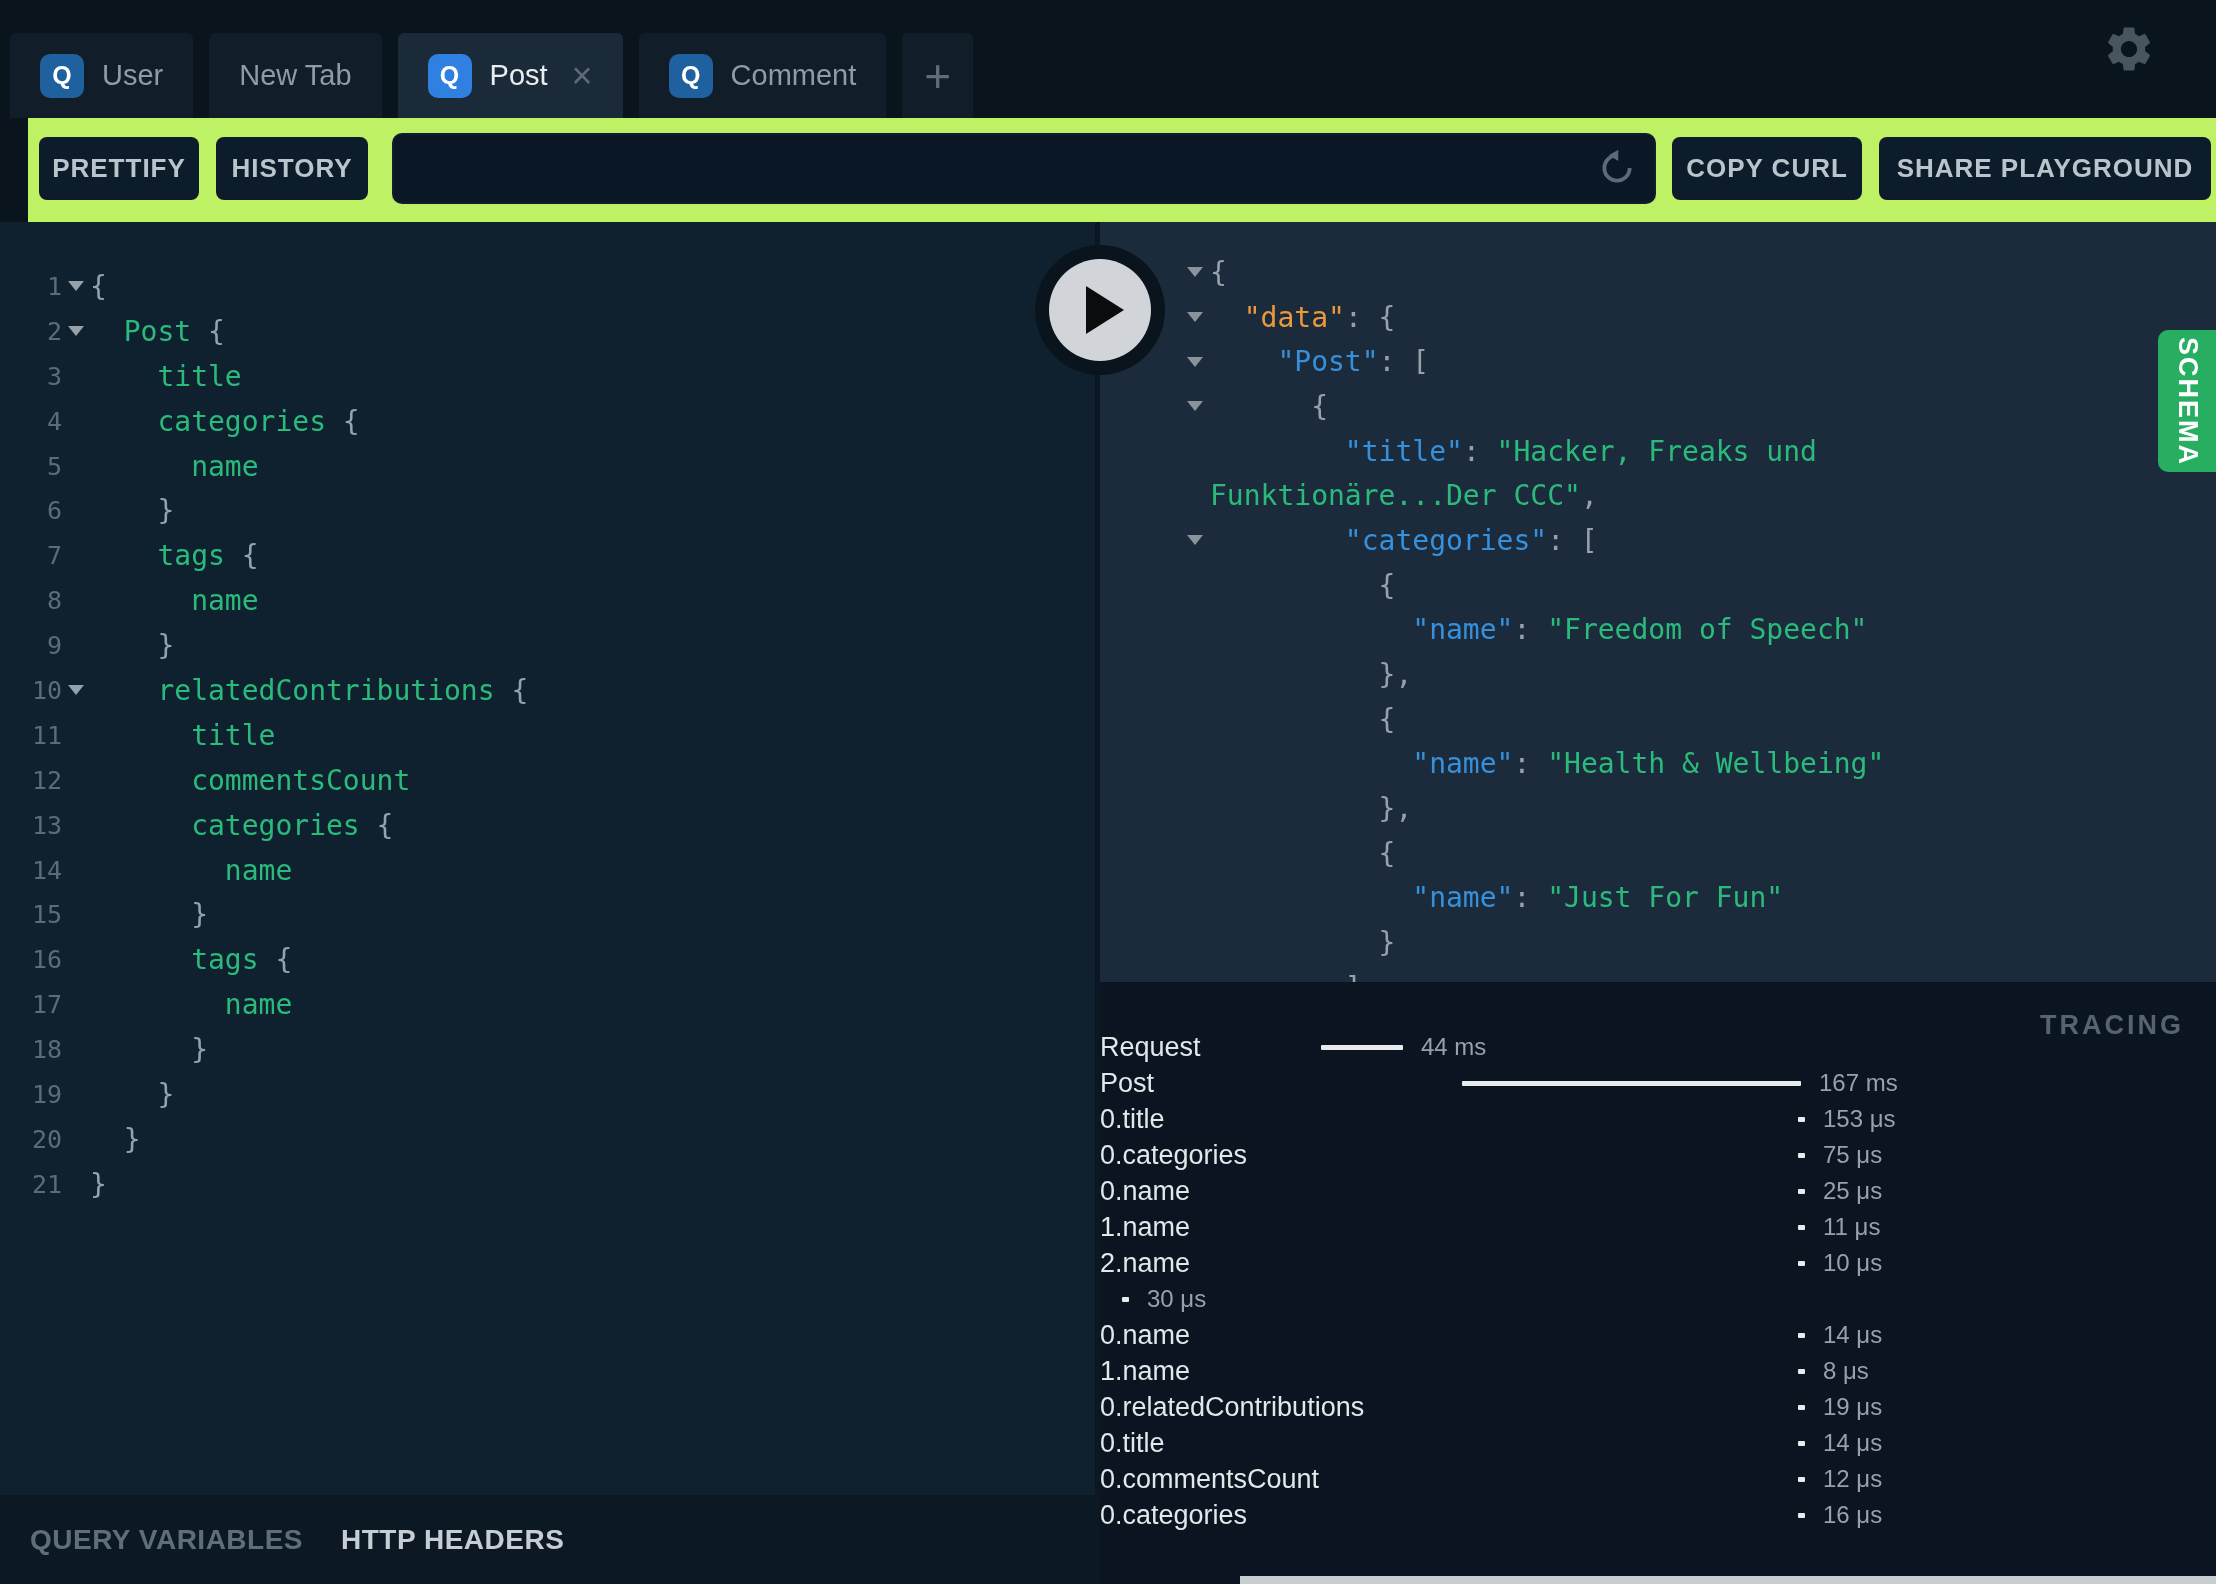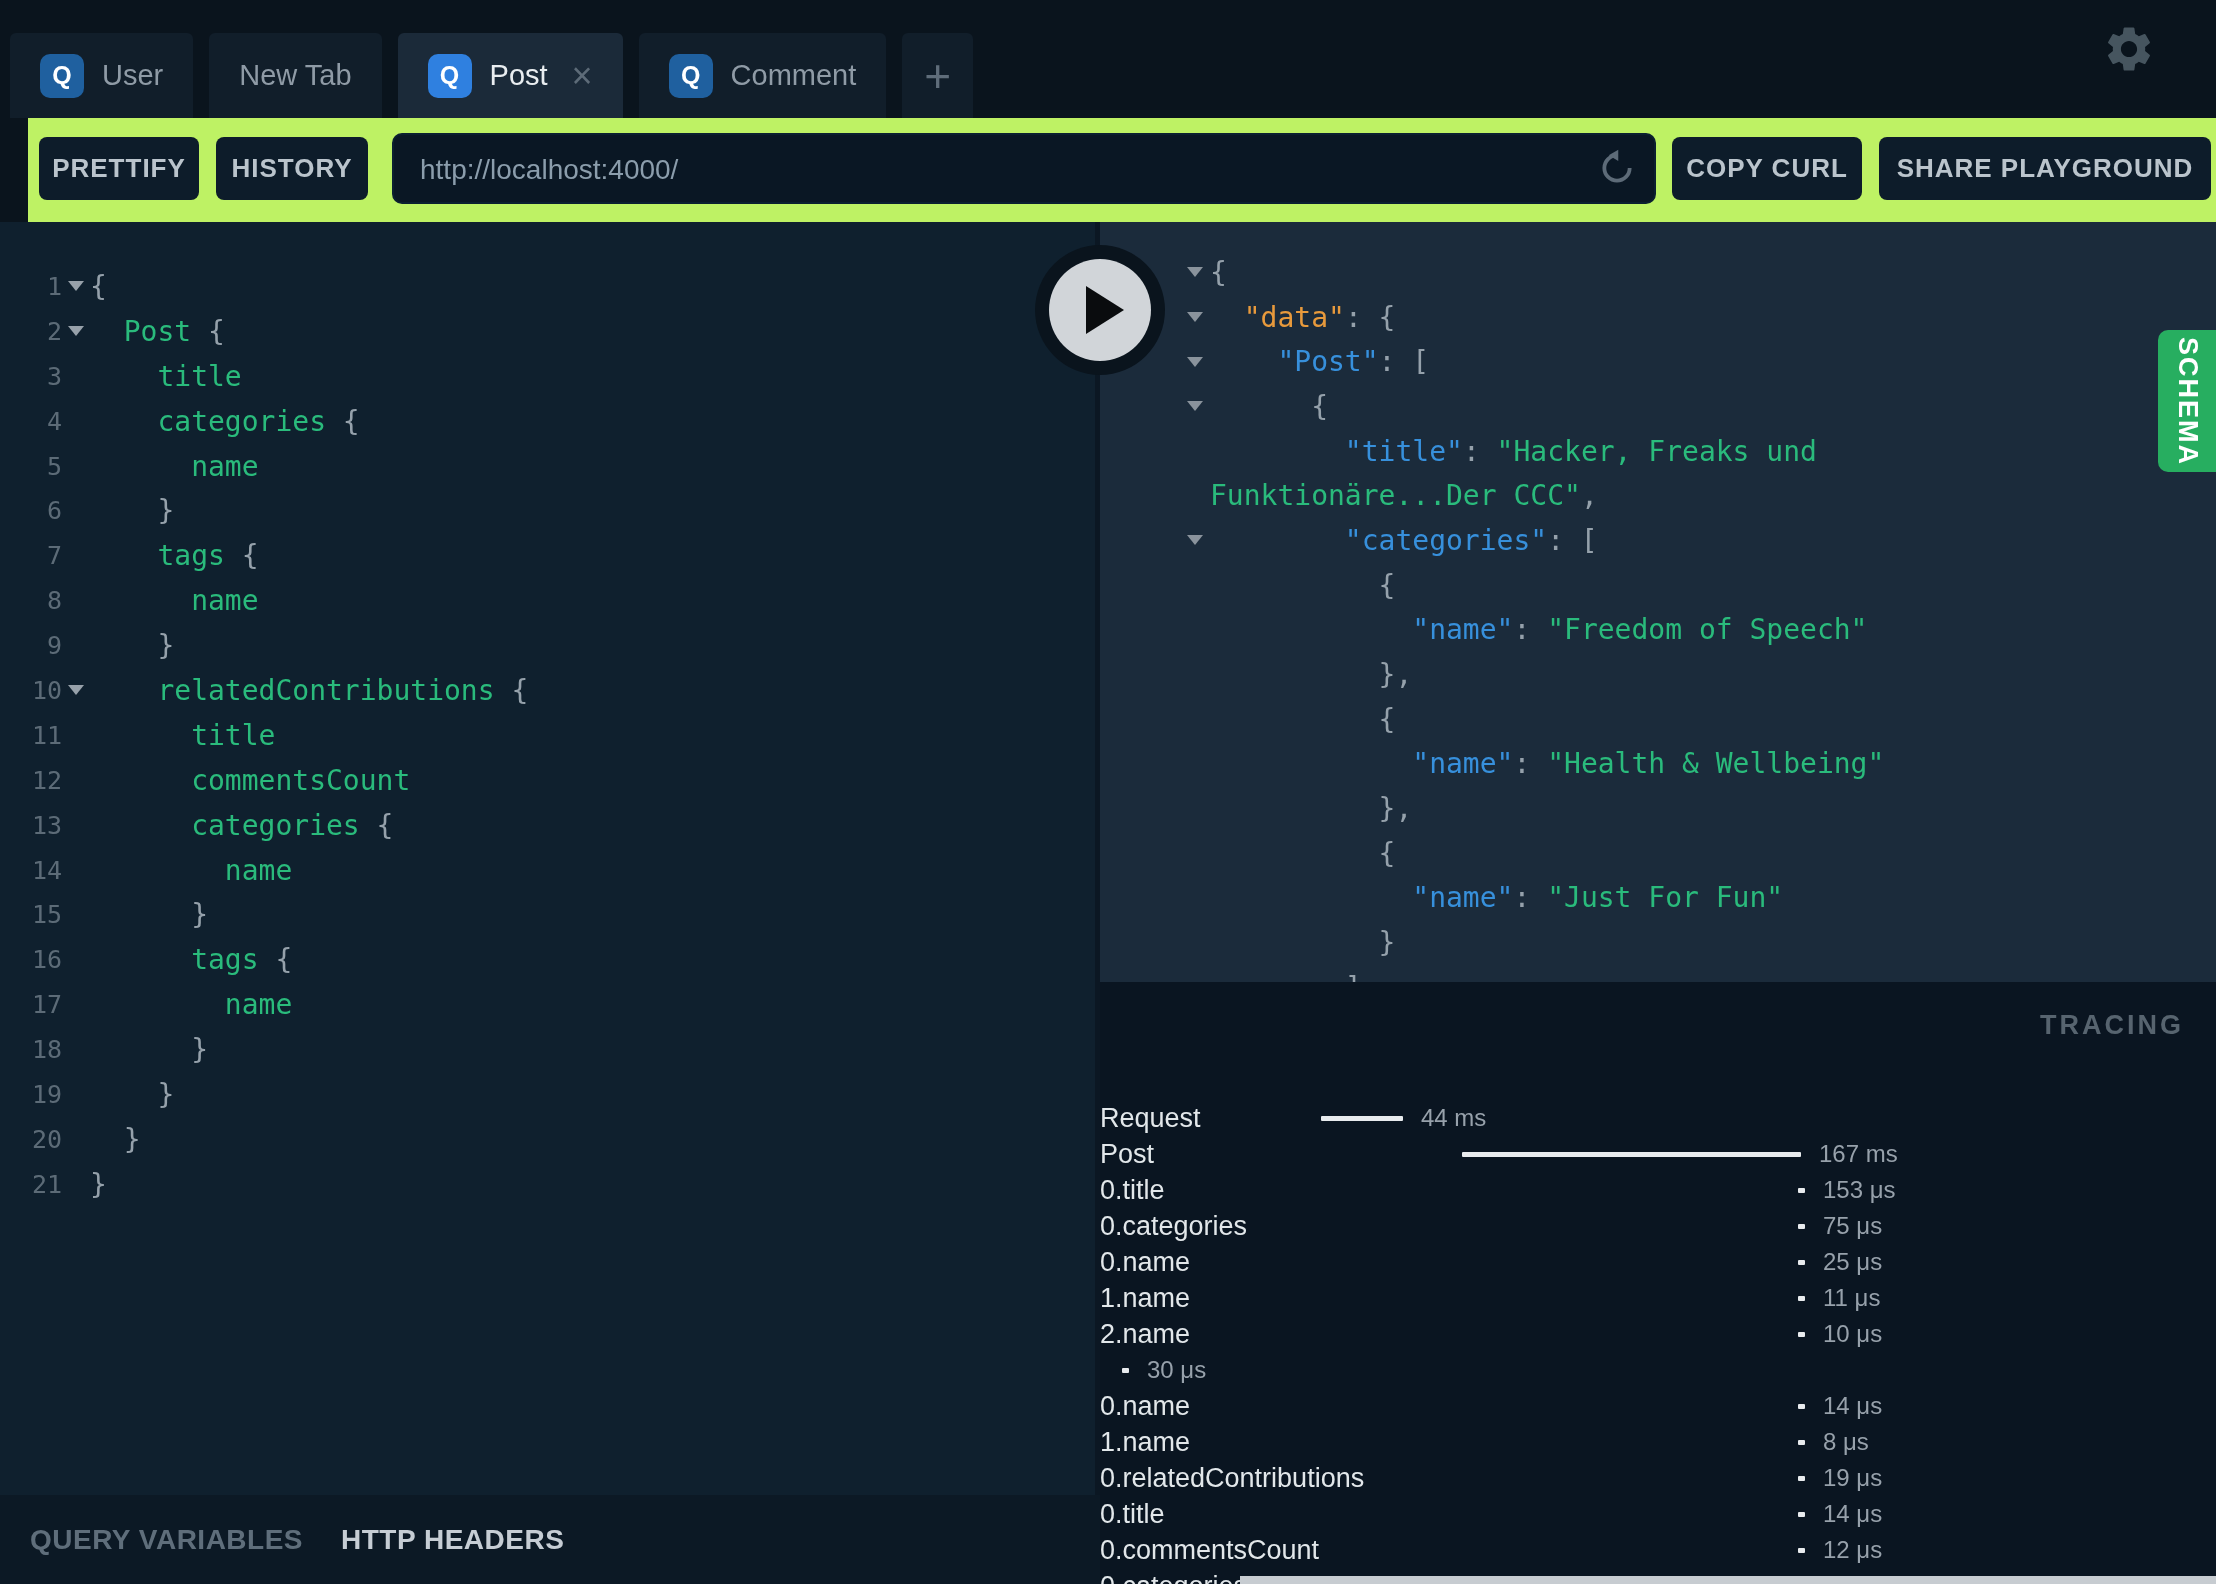--- a/index.html
+++ b/index.html
@@ -67,21 +67,21 @@
 
   
   .schema{position:absolute;left:2158px;top:330px;width:58px;height:142px;background:#27ae60;
           border-radius:10px 0 0 10px;display:flex;align-items:center;justify-content:center;
           cursor:pointer;}
   .schema span{transform:rotate(90deg);color:#fff;font-size:27px;font-weight:700;
                letter-spacing:2px;white-space:nowrap;}
 
   
   .tracing{position:absolute;left:1100px;top:982px;width:1116px;height:602px;background:#0a1521;
-           overflow:hidden;padding-top:118px;box-sizing:border-box;}
+           overflow:hidden;padding-top:47px;box-sizing:border-box;}
   .tr-title{position:absolute;top:28px;right:32px;color:#57646f;font-size:27px;font-weight:700;
             letter-spacing:3px;cursor:pointer;}
   .trow{display:flex;align-items:center;height:36px;}
   .tlab{text-align:left;color:#e2e7ea;font-size:27px;flex:none;}
   .tbar{height:5px;background:#e8ebee;margin-left:22px;flex:none;border-radius:1px;}
   .tval{margin-left:18px;color:#97a1ab;font-size:24px;flex:none;}
 
   
   .bottombar{position:absolute;left:0;top:1495px;width:1100px;height:89px;background:#0c1925;
              display:flex;align-items:center;padding-left:30px;box-sizing:border-box;gap:38px;}
@@ -119,21 +119,20 @@
       <svg viewBox="0 0 24 24" width="54" height="54" fill="currentColor">
           <path d="M19.14 12.94c.04-.3.06-.61.06-.94 0-.32-.02-.64-.07-.94l2.03-1.58c.18-.14.23-.41.12-.61l-1.92-3.32c-.12-.22-.37-.29-.59-.22l-2.39.96c-.5-.38-1.03-.7-1.62-.94L14.4 2.81c-.04-.24-.24-.41-.48-.41h-3.84c-.24 0-.43.17-.47.41l-.36 2.54c-.59.24-1.13.57-1.62.94l-2.39-.96c-.22-.08-.47 0-.59.22L2.74 8.87c-.12.21-.08.47.12.61l2.03 1.58c-.05.3-.09.63-.09.94s.02.64.07.94l-2.03 1.58c-.18.14-.23.41-.12.61l1.92 3.32c.12.22.37.29.59.22l2.39-.96c.5.38 1.03.7 1.62.94l.36 2.54c.05.24.24.41.48.41h3.84c.24 0 .44-.17.47-.41l.36-2.54c.59-.24 1.13-.56 1.62-.94l2.39.96c.22.08.47 0 .59-.22l1.92-3.32c.12-.22.07-.47-.12-.61l-2.01-1.58zM12 15.6c-1.98 0-3.6-1.62-3.6-3.6s1.62-3.6 3.6-3.6 3.6 1.62 3.6 3.6-1.62 3.6-3.6 3.6z"></path>
         </svg>
     </div>
   </header>
 
   <div class="toolbar">
     <button class="tbtn" id="btn-prettify">PRETTIFY</button>
     <button class="tbtn" id="btn-history">HISTORY</button>
     <div class="urlwrap">
-      <input class="url" value="http://localhost:4000/" style="">
       <span class="reload">
         <svg viewBox="0 0 24 24" width="38" height="38">
             <path d="M12 4a8 8 0 1 0 8 8" fill="none" stroke="#5d6b78" stroke-width="2.4"></path>
             <path d="M12.8 0.4 L6.8 4 L12.8 7.6 Z" fill="#5d6b78"></path>
           </svg>
       </span>
     </div>
     <button class="tbtn" id="btn-copycurl">COPY CURL</button>
     <button class="tbtn" id="btn-share">SHARE PLAYGROUND</button>
   </div>

